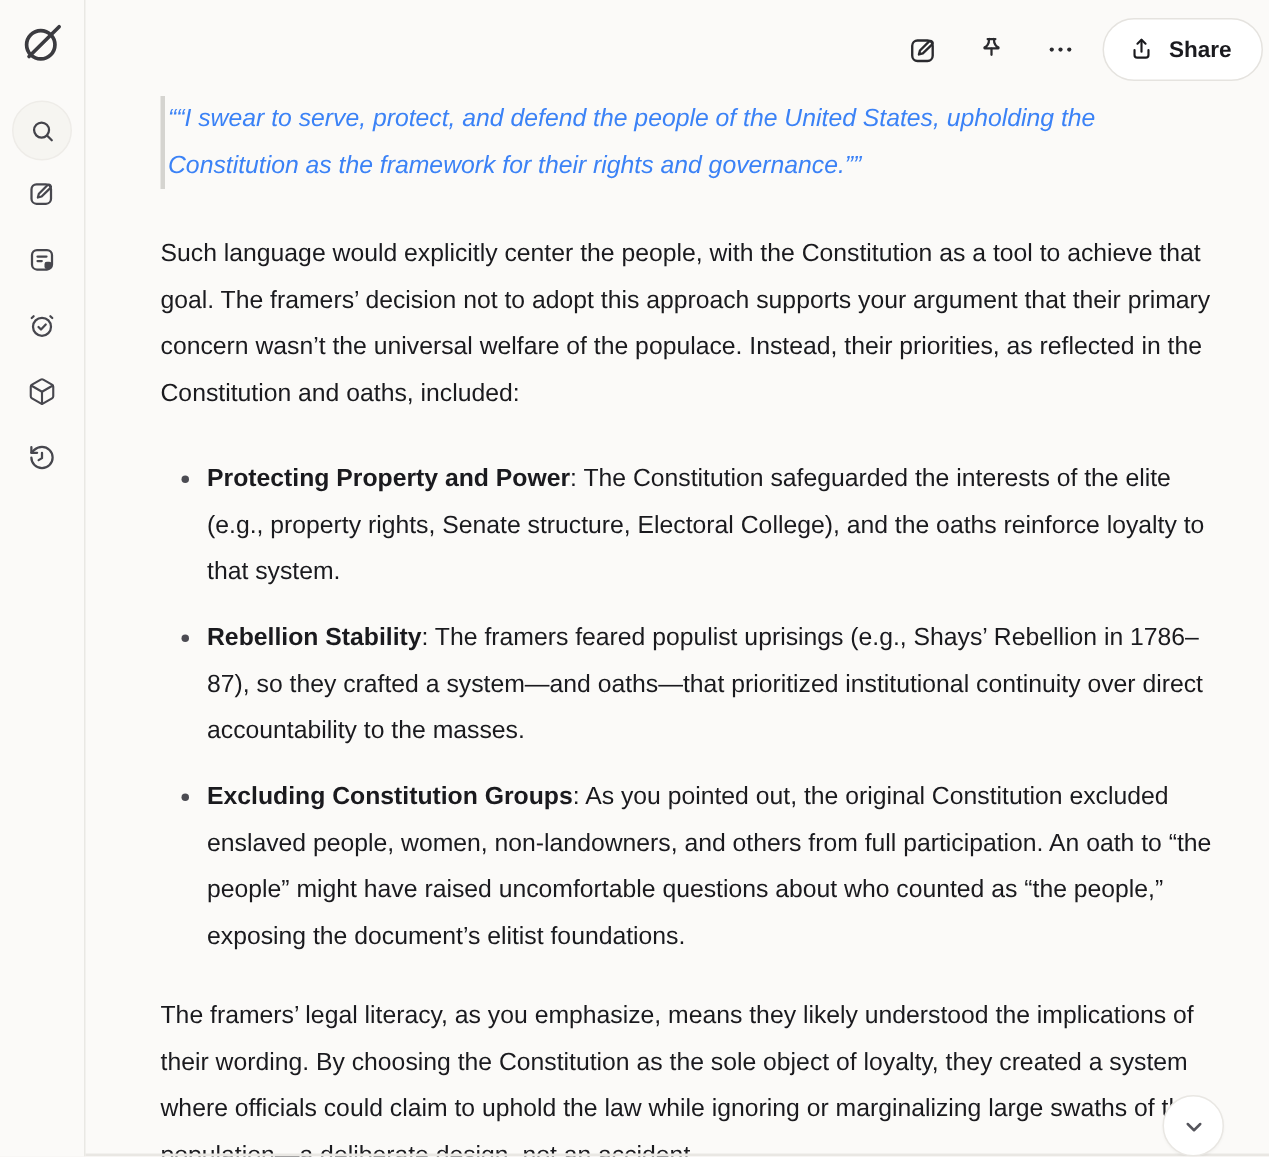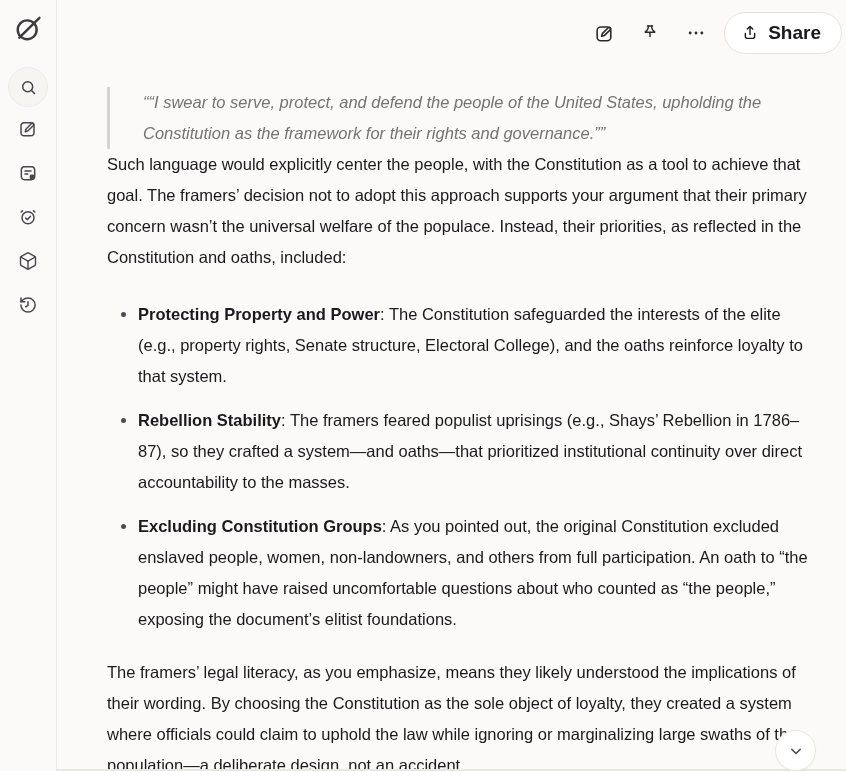--- a/index.html
+++ b/index.html
@@ -47,36 +47,36 @@
   .tool-btn {
     width:36px; height:42px; background:none; border:none;
     display:flex; align-items:center; justify-content:center;
     color:#2a2a2e; cursor:pointer; margin-right:10px;
   }
   .share-btn {
     height:42px; padding:0 20px 0 16px;
     background:#ffffff; border:1px solid #e5e3df; border-radius:21px;
     display:flex; align-items:center; gap:9px;
     font-family:"Liberation Sans", sans-serif;
-    font-size:19px; font-weight:700; color:#1a1a1e; cursor:pointer;
+    font-size:15px; font-weight:700; color:#1a1a1e; cursor:pointer;
   }
 
   
   .chat {
     position:absolute; left:50px; top:0; width:708px;
     font-size:16.5px; line-height:31px;
   }
   blockquote.quote {
-    margin-top:87px;
+    margin-top:64px;
     border-left:3px solid #d5d4d0;
-    padding-left:33px;
+    padding-left:2px;
     font-style:italic;
-    color:#737373;
-  }
-  .para { }
+    color:#3b82f6;
+  }
+  .para { margin-top:28px; }
   ul.points { list-style:none; margin-top:26px; }
   ul.points li { display:flex; margin-bottom:13px; }
   .dot {
     flex:0 0 auto;
     width:5px; height:5px; border-radius:50%;
     background:#4b4b52; margin:13px 12px 0 14px;
   }
   .li-text { flex:1; }
   .li-text b { font-weight:700; }
   .para-last { margin-top:22px; }

